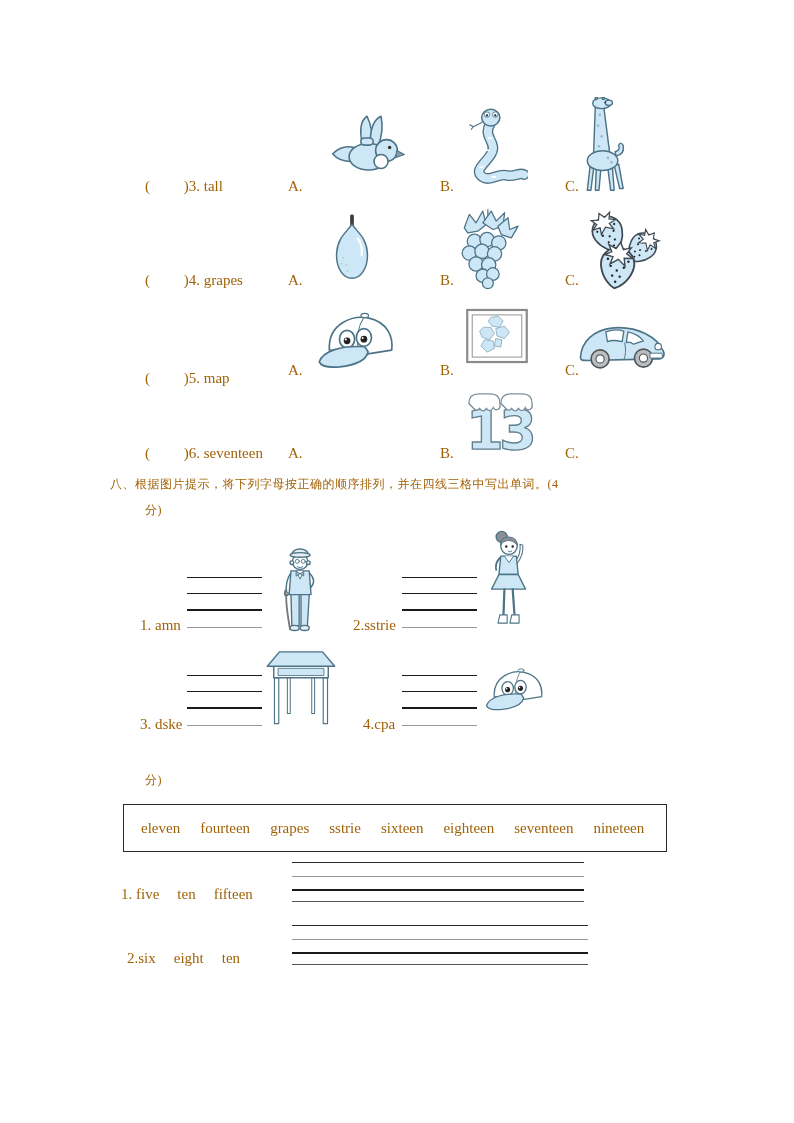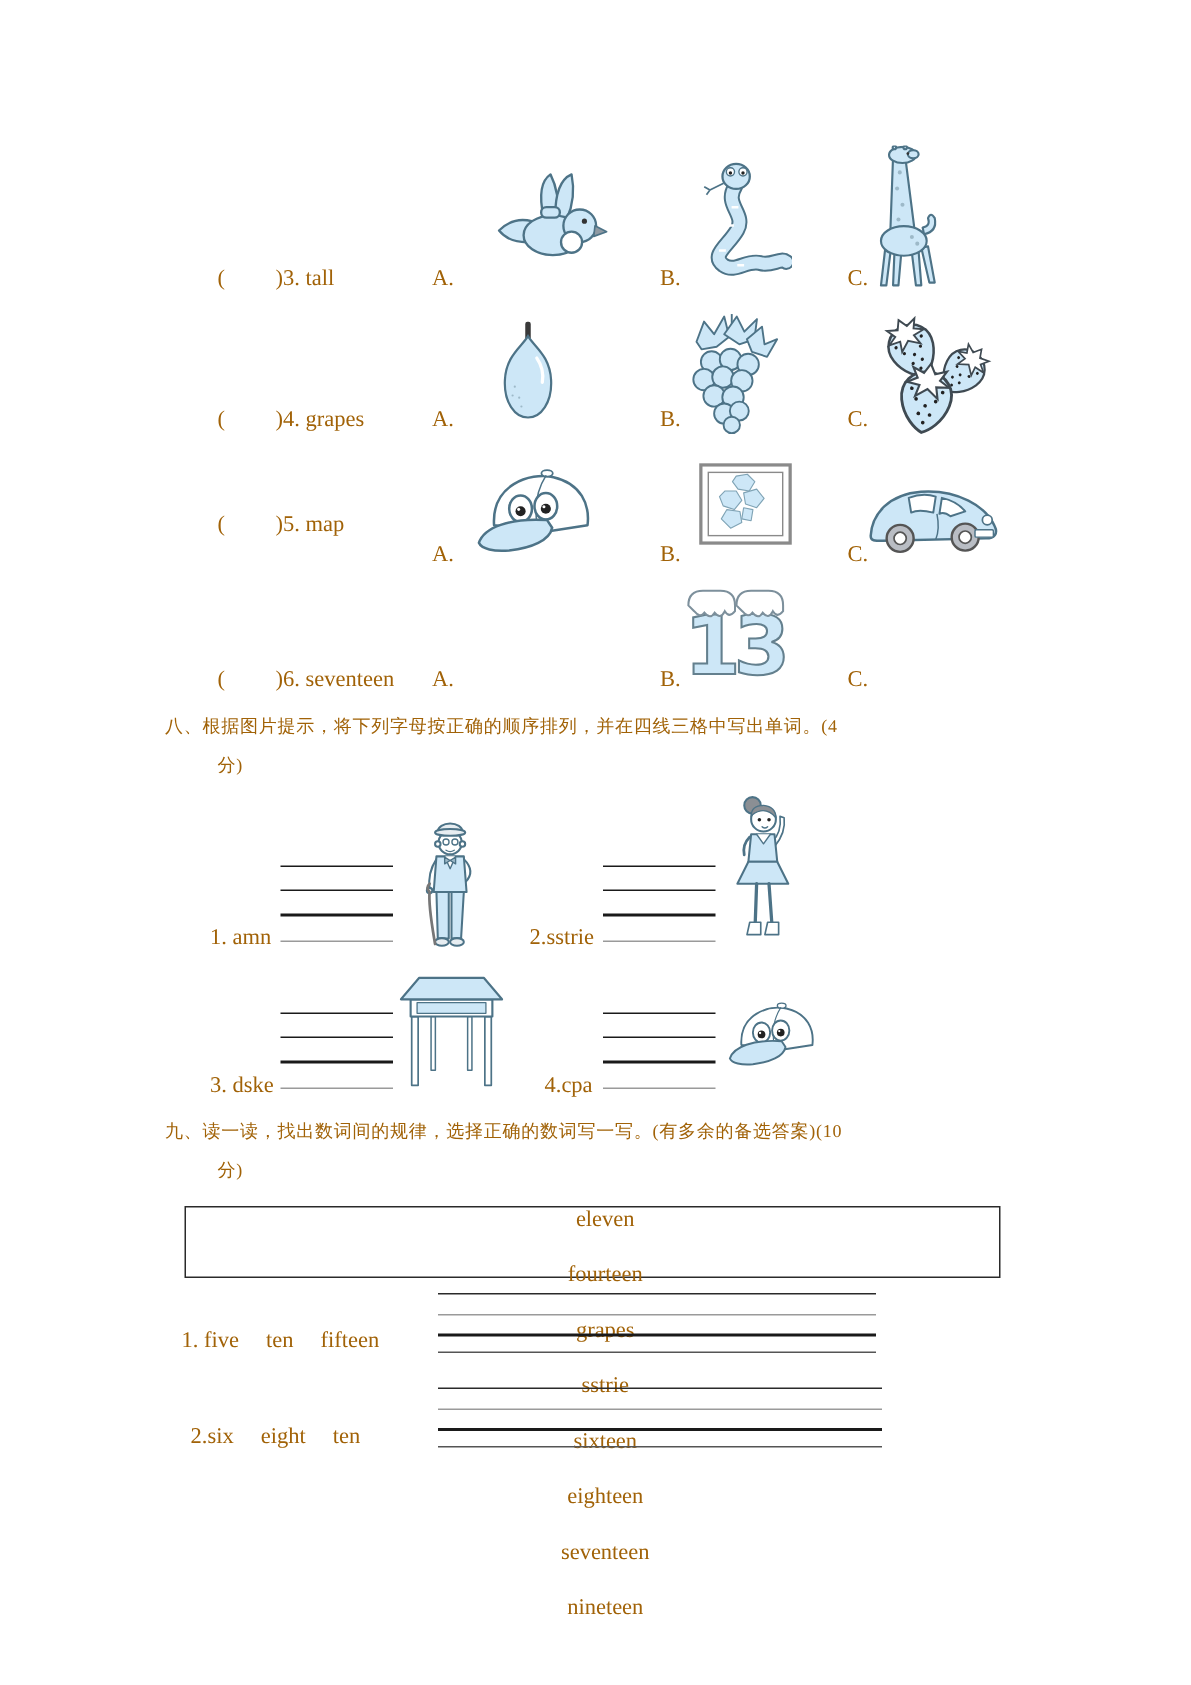--- a/index.html
+++ b/index.html
@@ -17,21 +17,21 @@
   .gridA .l3{top:32px;border-top-width:2px;}
   .gridA .l4{top:50px;border-top-color:#9a9a9a;}
   
   .gridB{position:absolute;height:41px;}
   .gridB i{position:absolute;left:0;right:0;height:0;border-top:1px solid #2a2a2a;}
   .gridB .l1{top:0;} .gridB .l2{top:14px;border-top-color:#9a9a9a;}
   .gridB .l3{top:27px;border-top-width:2px;border-top-color:#1a1a1a;}
   .gridB .l4{top:39px;border-top-color:#555555;}
   .bank{position:absolute;left:123px;top:804px;width:544px;height:48px;box-sizing:border-box;
         border:1.5px solid #2a2a2a;display:flex;align-items:center;gap:20px;padding-left:17px;
-        font-size:15px;flex-direction:column;}
+        font-size:15px;}
   .wrow{position:absolute;display:flex;gap:18px;font-size:15px;line-height:20px;white-space:pre;}
   .numtext{font-family:"DejaVu Sans",sans-serif;font-weight:bold;font-size:56px;
            fill:#cde7f7;stroke:#64808e;stroke-width:1.4px;letter-spacing:-5px;text-anchor:middle;}
   .snow{fill:#ffffff;stroke:#7d909c;stroke-width:1.4px;}
 </style>
 </head>
 <body>
 
 <div class="page">
 
@@ -151,21 +151,21 @@
               <circle cx="11" cy="-3" r="1.3"></circle>
           </g>
         </g>
       </defs>
       <use href="#berry" transform="translate(32,24) rotate(-25)"></use>
       <use href="#berry" transform="translate(76,42) rotate(40) scale(0.88)"></use>
       <use href="#berry" transform="translate(45,63) rotate(8) scale(1.12)"></use>
     </svg>
   </div>
 
-  <div class="abs t" style="left:145px;top:340px">(&nbsp;&nbsp;&nbsp;&nbsp;&nbsp;&nbsp;&nbsp;&nbsp;&nbsp;)5. map</div>
+  <div class="abs t" style="left:145px;top:368px">(&nbsp;&nbsp;&nbsp;&nbsp;&nbsp;&nbsp;&nbsp;&nbsp;&nbsp;)5. map</div>
   <div class="abs t" style="left:288px;top:360px">A.</div>
   <div class="abs t" style="left:440px;top:360px">B.</div>
   <div class="abs t" style="left:565px;top:360px">C.</div>
 
   <div class="icon" style="left:314px;top:308px;width:88px;height:64px">
     <svg viewBox="0 0 100 76">
       <g stroke="#4d7387" stroke-width="2" stroke-linejoin="round" stroke-linecap="round">
         <path d="M16,50 C14,18 44,8 63,12 C85,17 92,34 90,50 L58,55 Z" fill="#ffffff"></path>
         <ellipse cx="58" cy="9" rx="4.5" ry="2.6" fill="#ffffff" stroke-width="1.4"></ellipse>
         <path d="M57,11 C50,22 48,36 50,49" fill="none" stroke-width="1.2"></path>
@@ -207,21 +207,21 @@
         <rect x="88" y="41" width="15" height="6" rx="1" fill="#ffffff" stroke-width="1.2"></rect>
       </g>
     </svg>
   </div>
 
   <div class="abs t" style="left:145px;top:443px">(&nbsp;&nbsp;&nbsp;&nbsp;&nbsp;&nbsp;&nbsp;&nbsp;&nbsp;)6. seventeen</div>
   <div class="abs t" style="left:288px;top:443px">A.</div>
   <div class="abs t" style="left:440px;top:443px">B.</div>
   <div class="abs t" style="left:565px;top:443px">C.</div>
 
-  <div class="icon" style="left:455px;top:390px;width:70px;height:68px">
+  <div class="icon" style="left:465px;top:390px;width:70px;height:68px">
     <svg viewBox="0 0 70 70">
       <text class="numtext" x="34" y="61">13</text>
       <path class="snow" transform="translate(3,2)" d="M0,12 Q0,2 10,2 L22,2 Q32,2 32,12 L32,16 Q28,21 25,16 Q22,22 18,17 Q15,22 11,17 Q8,21 4,16 Z"></path>
       <path class="snow" transform="translate(36,2)" d="M0,12 Q0,2 10,2 L22,2 Q32,2 32,12 L32,16 Q28,21 25,16 Q22,22 18,17 Q15,22 11,17 Q8,21 4,16 Z"></path>
     </svg>
   </div>
 
   <div class="abs hd" style="left:110px;top:474px">八、根据图片提示，将下列字母按正确的顺序排列，并在四线三格中写出单词。(4</div>
   <div class="abs hd" style="left:145px;top:500px">分)</div>
 
@@ -324,21 +324,20 @@
         <ellipse cx="57" cy="35" rx="9" ry="10.5" fill="#ffffff"></ellipse>
         <circle cx="37" cy="39" r="4" fill="#222" stroke="none"></circle>
           <circle cx="57" cy="37" r="4" fill="#222" stroke="none"></circle>
         <circle cx="35.5" cy="37.5" r="1.2" fill="#fff" stroke="none"></circle>
           <circle cx="55.5" cy="35.5" r="1.2" fill="#fff" stroke="none"></circle>
         <path d="M4,64 C8,52 28,44 58,46 L62,52 C60,62 46,68 28,70 C16,71 6,69 4,64 Z" fill="#cde7f7"></path>
       </g>
     </svg>
   </div>
 
-  <div class="abs hd" style="left:110px;top:744px">九、读一读，找出数词间的规律，选择正确的数词写一写。(有多余的备选答案)(10</div>
   <div class="abs hd" style="left:145px;top:770px">分)</div>
 
   <div class="bank">
     <span>eleven</span>
     <span>fourteen</span>
     <span>grapes</span>
     <span>sstrie</span>
     <span>sixteen</span>
     <span>eighteen</span>
     <span>seventeen</span>

